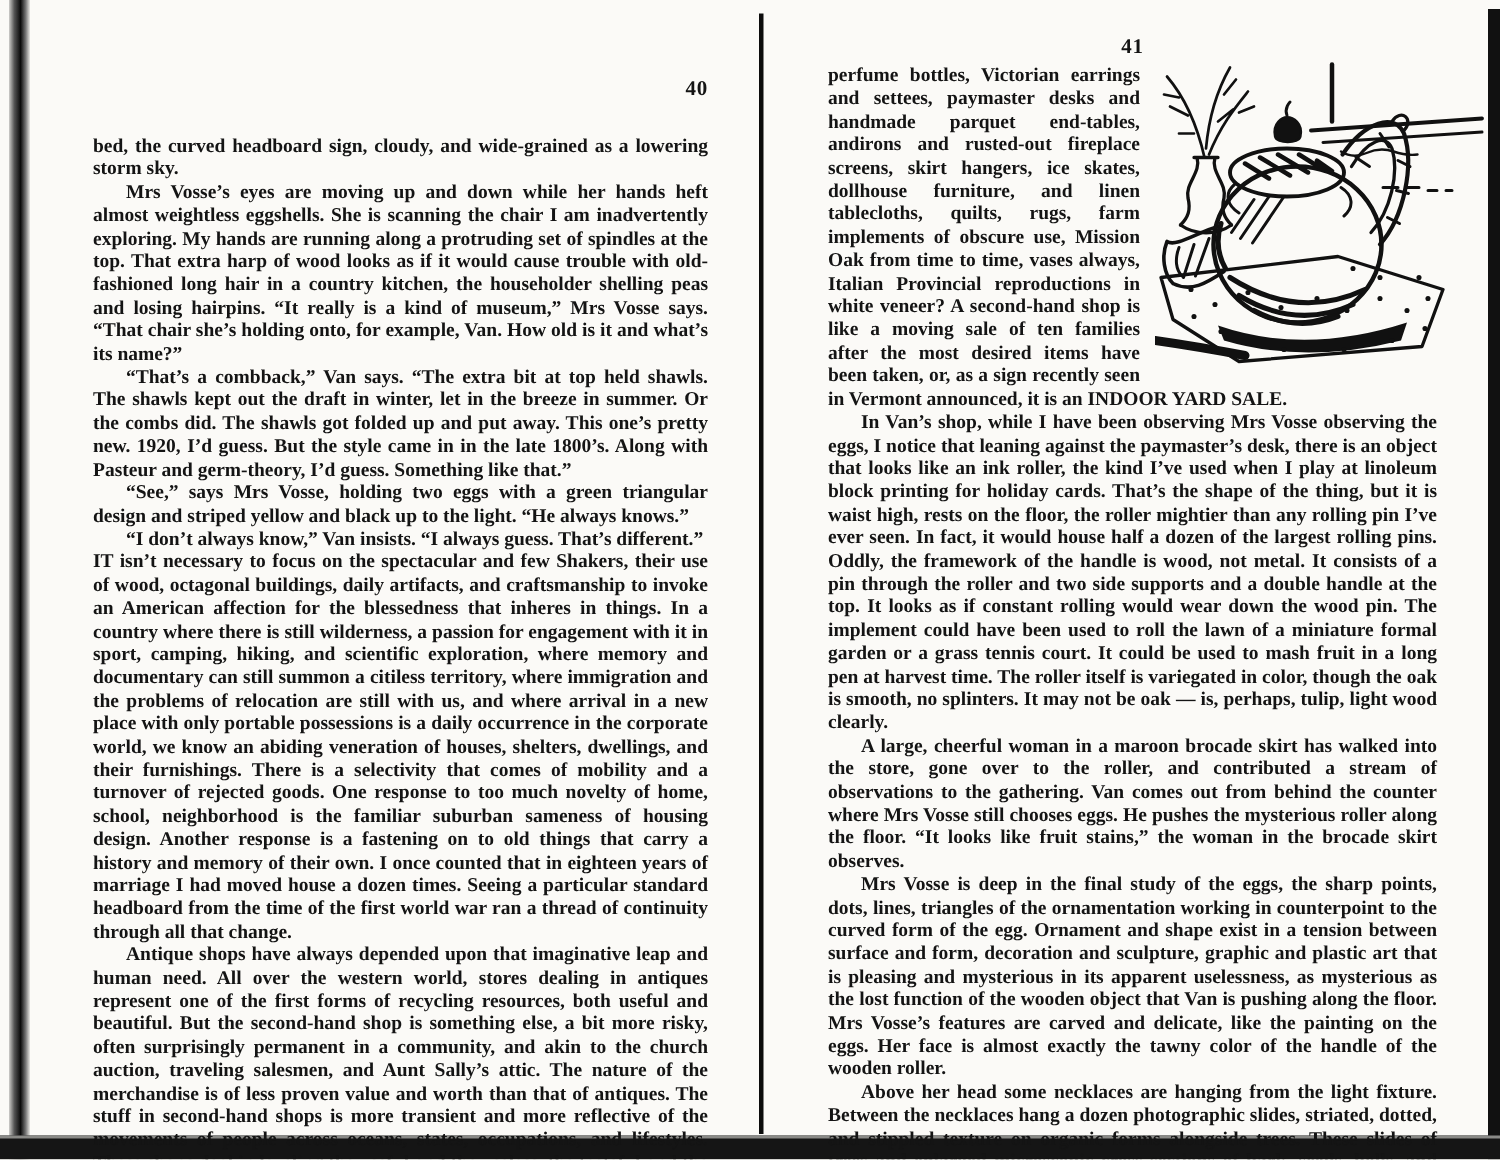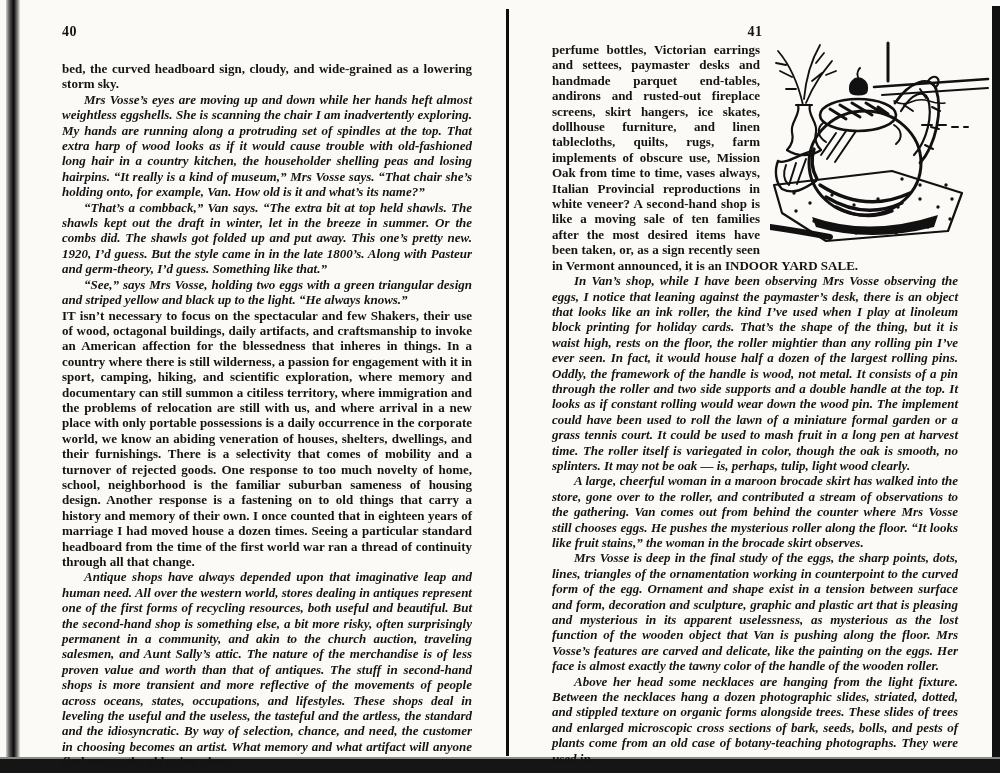--- a/index.html
+++ b/index.html
@@ -19,26 +19,26 @@
   }
   .edge-right { position:absolute; right:0; top:6px; width:8px; height:767px; background:#111; }
   .edge-bottom { position:absolute; left:0; bottom:0; width:1000px; height:16px; background:#151515; border-top:2px solid #8a8a87; }
   .gutter { position:absolute; left:506px; top:9px; width:2.5px; height:747px; background:#0c0c0c; }
 
   
   .page { position:absolute; top:24px; }
   .page-left  { left:62px;  width:410px; }
   .page-right { left:552px; width:406px; }
   .page-number { font-size:14px; font-weight:bold; letter-spacing:0.5px; }
-  .page-left  .page-number { text-align:left;  margin-bottom:21px; }
+  .page-left  .page-number { text-align:right;  margin-bottom:21px;margin-top:28px; }
   .page-right .page-number { text-align:center; margin-bottom:2px; }
 
   .body-text { font-size:13px; line-height:15.4px; font-weight:bold; }
   .para { text-align: justify; }
-  .para.indent { text-indent: 22px; font-style: italic; }
+  .para.indent { text-indent: 22px; }
   .para.section-break { }
   .para.lead { text-indent: 0; }
 
   
   .illustration {
     float: right;
     width: 220px; height: 212px;
     margin: -7px -32px 6px 10px;
   }
   .illustration svg { width:100%; height:100%; display:block; }
@@ -53,20 +53,21 @@
   <div class="edge-bottom"></div>
   <div class="gutter"></div>
 
   <div class="page page-left">
     <div class="page-number">40</div>
     <div class="body-text">
         <p class="para">bed, the curved headboard sign, cloudy, and wide-grained as a lowering storm sky.</p>
         <p class="para indent">Mrs Vosse’s eyes are moving up and down while her hands heft almost weightless eggshells. She is scanning the chair I am inadvertently exploring. My hands are running along a protruding set of spindles at the top. That extra harp of wood looks as if it would cause trouble with old-fashioned long hair in a country kitchen, the householder shelling peas and losing hairpins. “It really is a kind of museum,” Mrs Vosse says. “That chair she’s holding onto, for example, Van. How old is it and what’s its name?”</p>
         <p class="para indent">“That’s a combback,” Van says. “The extra bit at top held shawls. The shawls kept out the draft in winter, let in the breeze in summer. Or the combs did. The shawls got folded up and put away. This one’s pretty new. 1920, I’d guess. But the style came in in the late 1800’s. Along with Pasteur and germ-theory, I’d guess. Something like that.”</p>
         <p class="para indent">“See,” says Mrs Vosse, holding two eggs with a green triangular design and striped yellow and black up to the light. “He always knows.”</p>
+        <p class="para indent">“I don’t always know,” Van insists. “I always guess. That’s different.”</p>
         <p class="para section-break">IT isn’t necessary to focus on the spectacular and few Shakers, their use of wood, octagonal buildings, daily artifacts, and craftsmanship to invoke an American affection for the blessedness that inheres in things. In a country where there is still wilderness, a passion for engagement with it in sport, camping, hiking, and scientific exploration, where memory and documentary can still summon a citiless territory, where immigration and the problems of relocation are still with us, and where arrival in a new place with only portable possessions is a daily occurrence in the corporate world, we know an abiding veneration of houses, shelters, dwellings, and their furnishings. There is a selectivity that comes of mobility and a turnover of rejected goods. One response to too much novelty of home, school, neighborhood is the familiar suburban sameness of housing design. Another response is a fastening on to old things that carry a history and memory of their own. I once counted that in eighteen years of marriage I had moved house a dozen times. Seeing a particular standard headboard from the time of the first world war ran a thread of continuity through all that change.</p>
         <p class="para indent">Antique shops have always depended upon that imaginative leap and human need. All over the western world, stores dealing in antiques represent one of the first forms of recycling resources, both useful and beautiful. But the second-hand shop is something else, a bit more risky, often surprisingly permanent in a community, and akin to the church auction, traveling salesmen, and Aunt Sally’s attic. The nature of the merchandise is of less proven value and worth than that of antiques. The stuff in second-hand shops is more transient and more reflective of the movements of people across oceans, states, occupations, and lifestyles. These shops deal in leveling the useful and the useless, the tasteful and the artless, the standard and the idiosyncratic. By way of selection, chance, and need, the customer in choosing becomes an artist. What memory and what artifact will anyone find among the old coins, cheap</p>
       </div>
   </div>
 
   <div class="page page-right">
     <div class="page-number">41</div>
     <div class="body-text">
 
       <div class="illustration">

